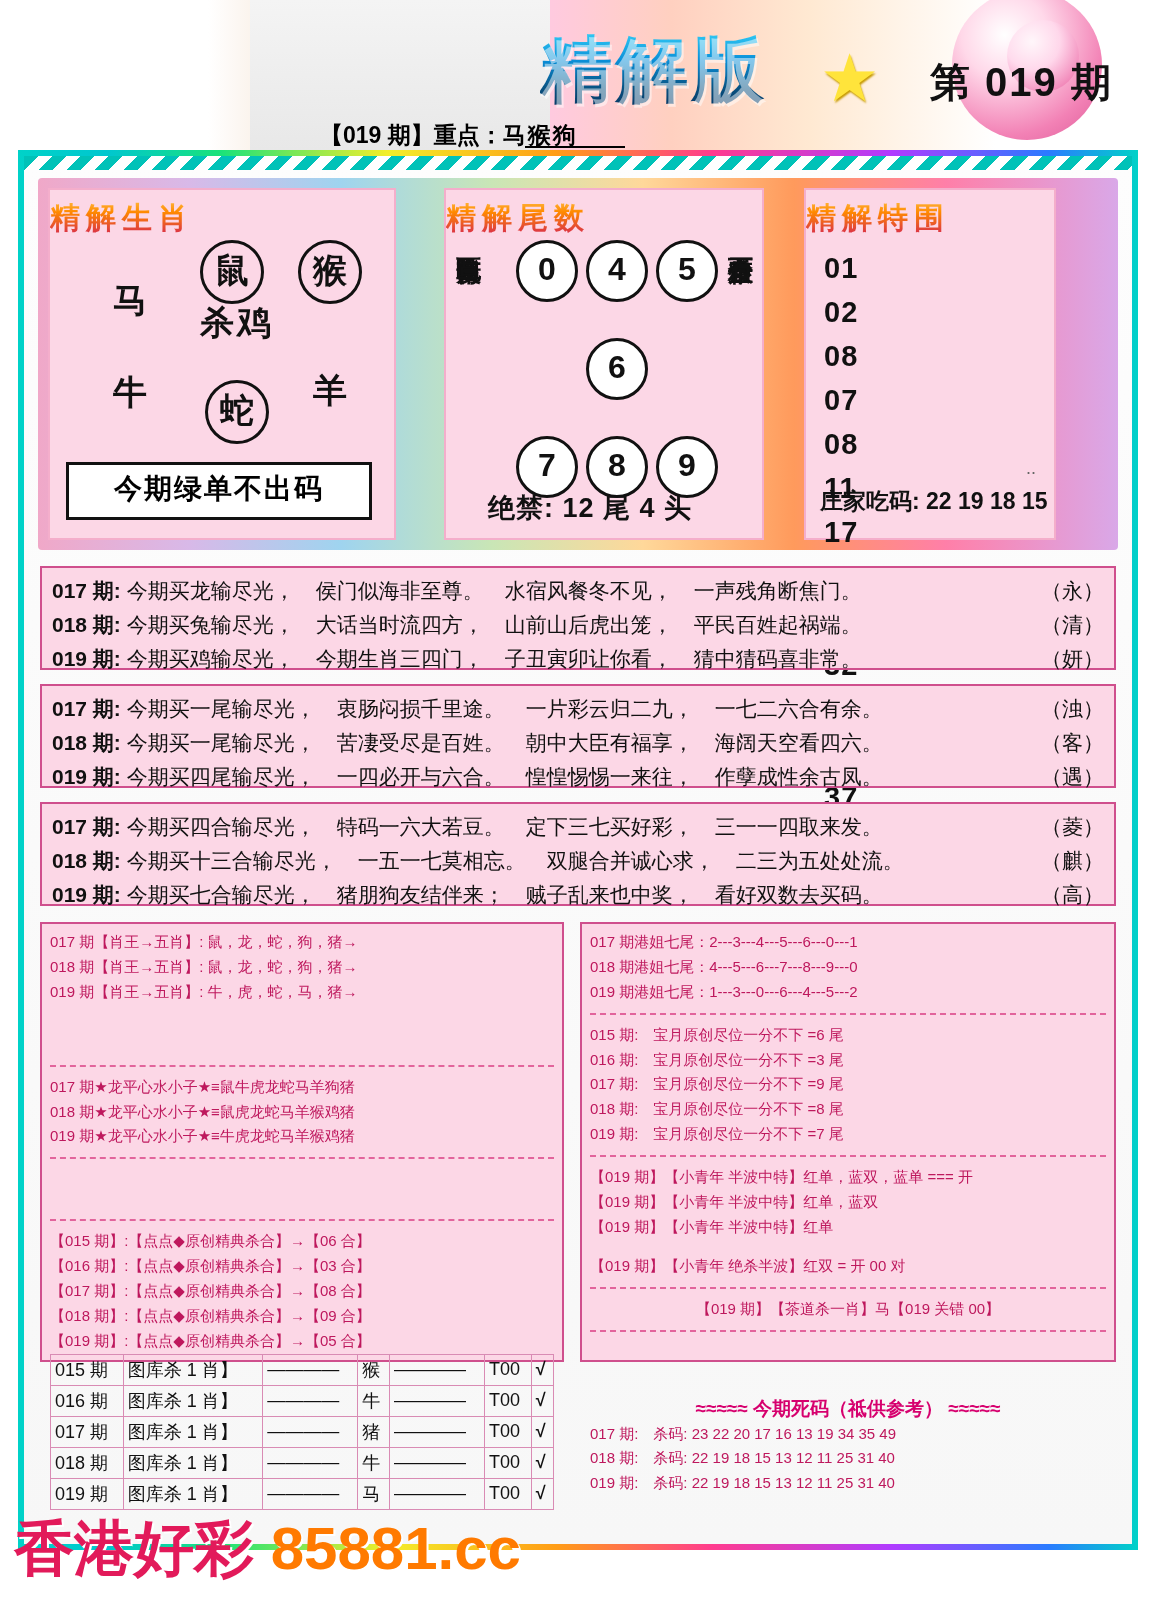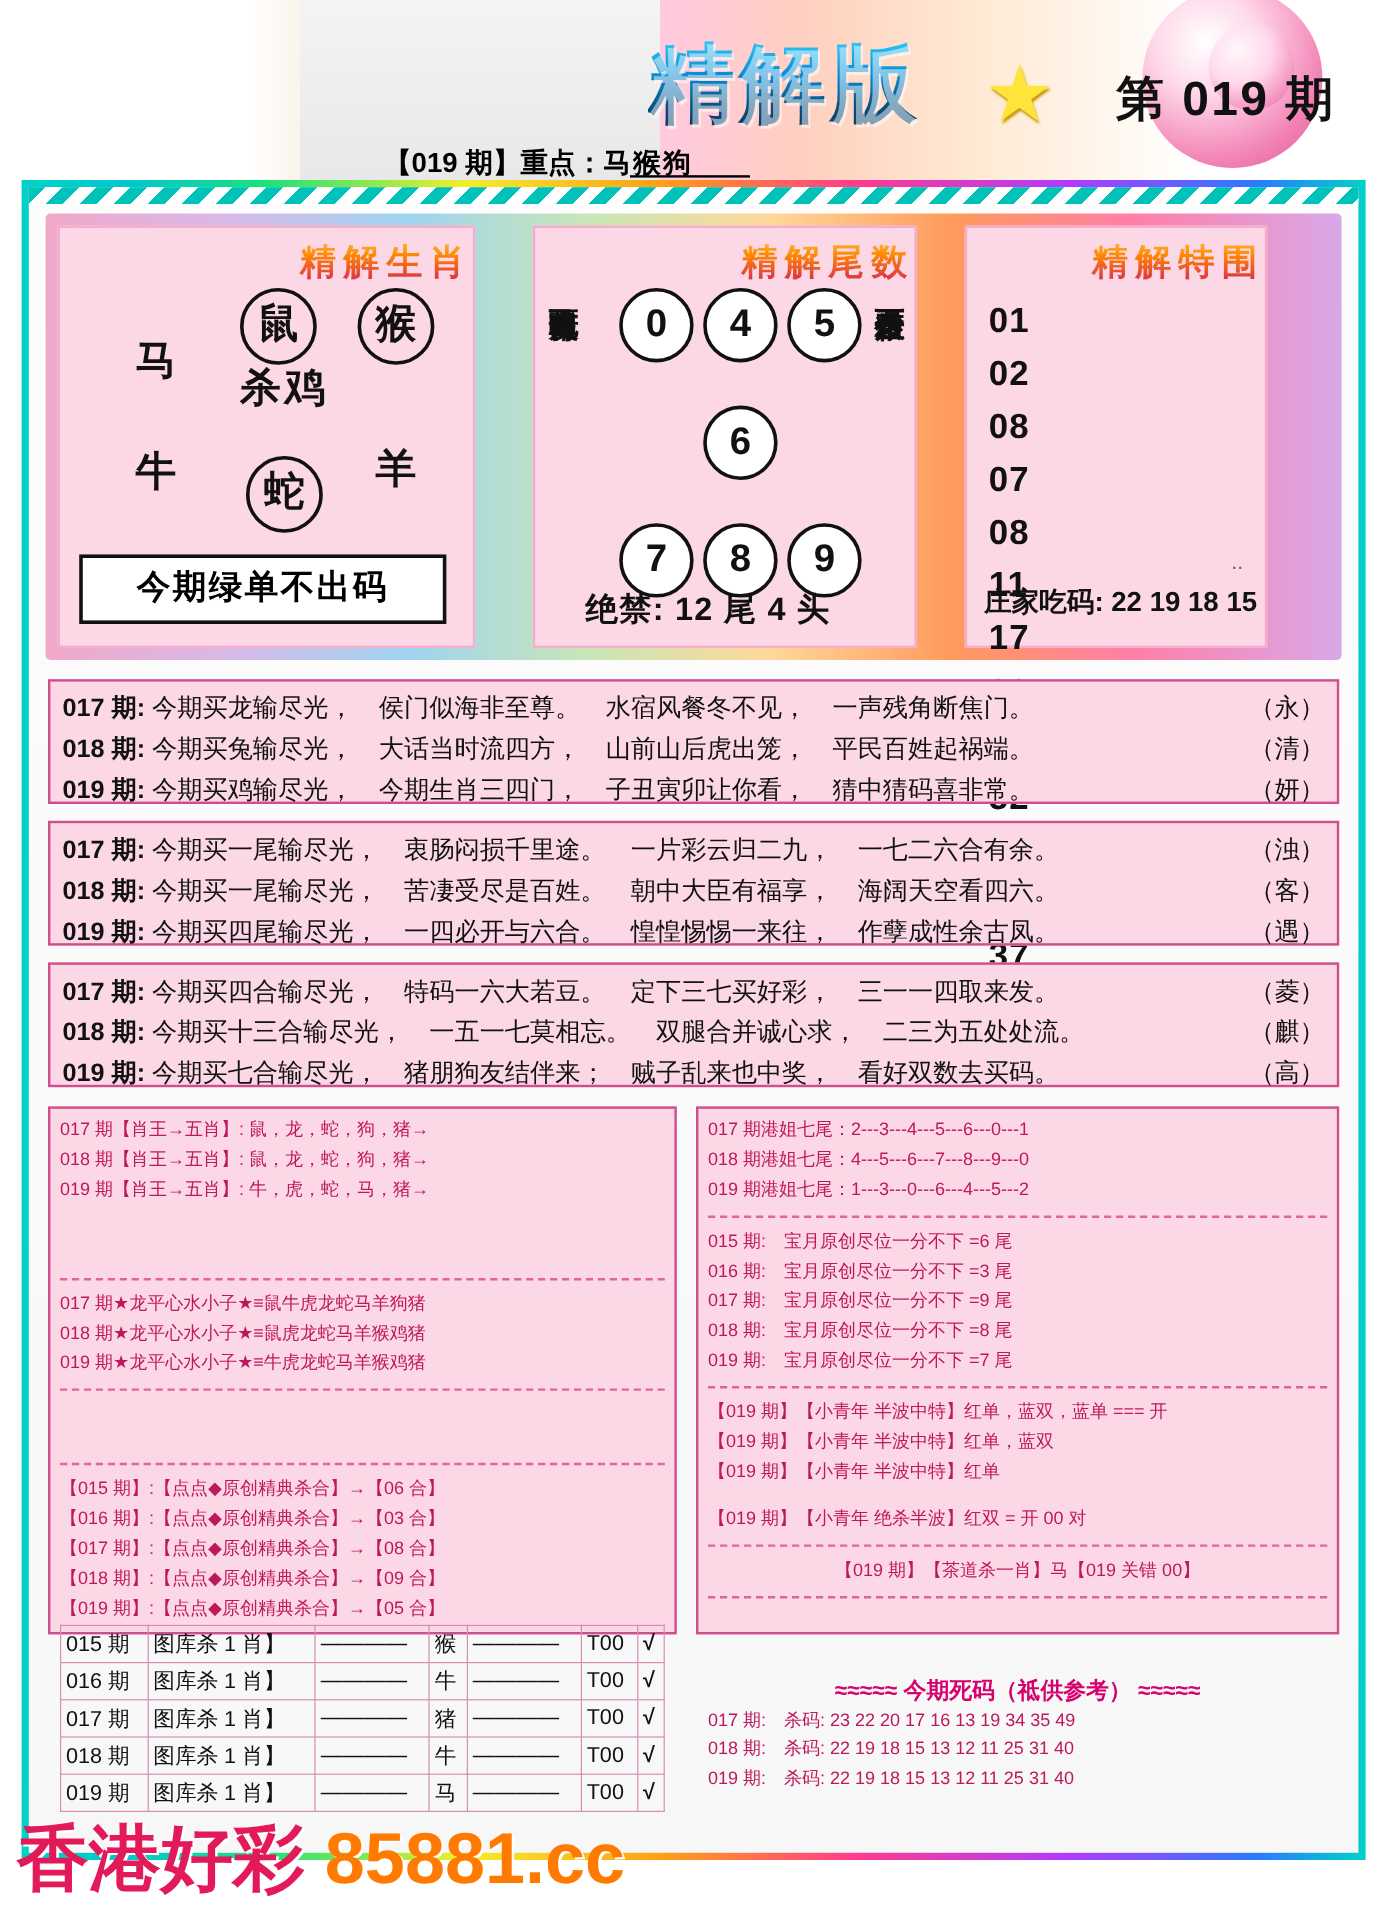--- a/index.html
+++ b/index.html
@@ -39,21 +39,21 @@
     background:repeating-linear-gradient(135deg,#00c2b8 0 10px,#ffffff 10px 20px);}
 
   
   .panels{position:absolute;left:14px;top:22px;width:1080px;height:372px;
     background:linear-gradient(90deg,#f0a8c8 0%,#d8b9e8 14%,#9fd4ef 28%,#c9e6b6 42%,#ffd89a 56%,#ff9a5c 70%,#ff7fa8 84%,#d9a8e8 100%);
     border-radius:4px;}
   .panel{position:absolute;top:10px;height:352px;background:#fcd7e6;border:2px solid #f4aecb;box-sizing:border-box;}
   .p1{left:10px;width:348px;}
   .p2{left:406px;width:320px;}
   .p3{left:766px;width:252px;}
-  .ptitle{text-align:right;font-size:30px;font-weight:bold;padding-top:8px;
+  .ptitle{text-align:left;font-size:30px;font-weight:bold;padding-top:8px;
     font-family:"DejaVu Serif","Liberation Serif",serif;
     background:linear-gradient(180deg,#ffe27a 0%,#ff8a00 45%,#d11a5a 100%);
     -webkit-background-clip:text;background-clip:text;color:transparent;letter-spacing:6px;}
   .zodiac{position:absolute;font-size:34px;font-weight:bold;color:#111;
     font-family:"DejaVu Serif","Liberation Serif",serif;}
   .zcircle{border:3px solid #111;border-radius:50%;width:58px;height:58px;line-height:54px;text-align:center;}
   .zplain{text-align:center;}
   .kill-text{position:absolute;left:150px;top:110px;font-size:34px;font-weight:bold;color:#111;
     font-family:"DejaVu Serif","Liberation Serif",serif;letter-spacing:3px;}
   .greenbox{position:absolute;left:16px;top:272px;width:300px;height:52px;border:3px solid #111;background:#fff;

